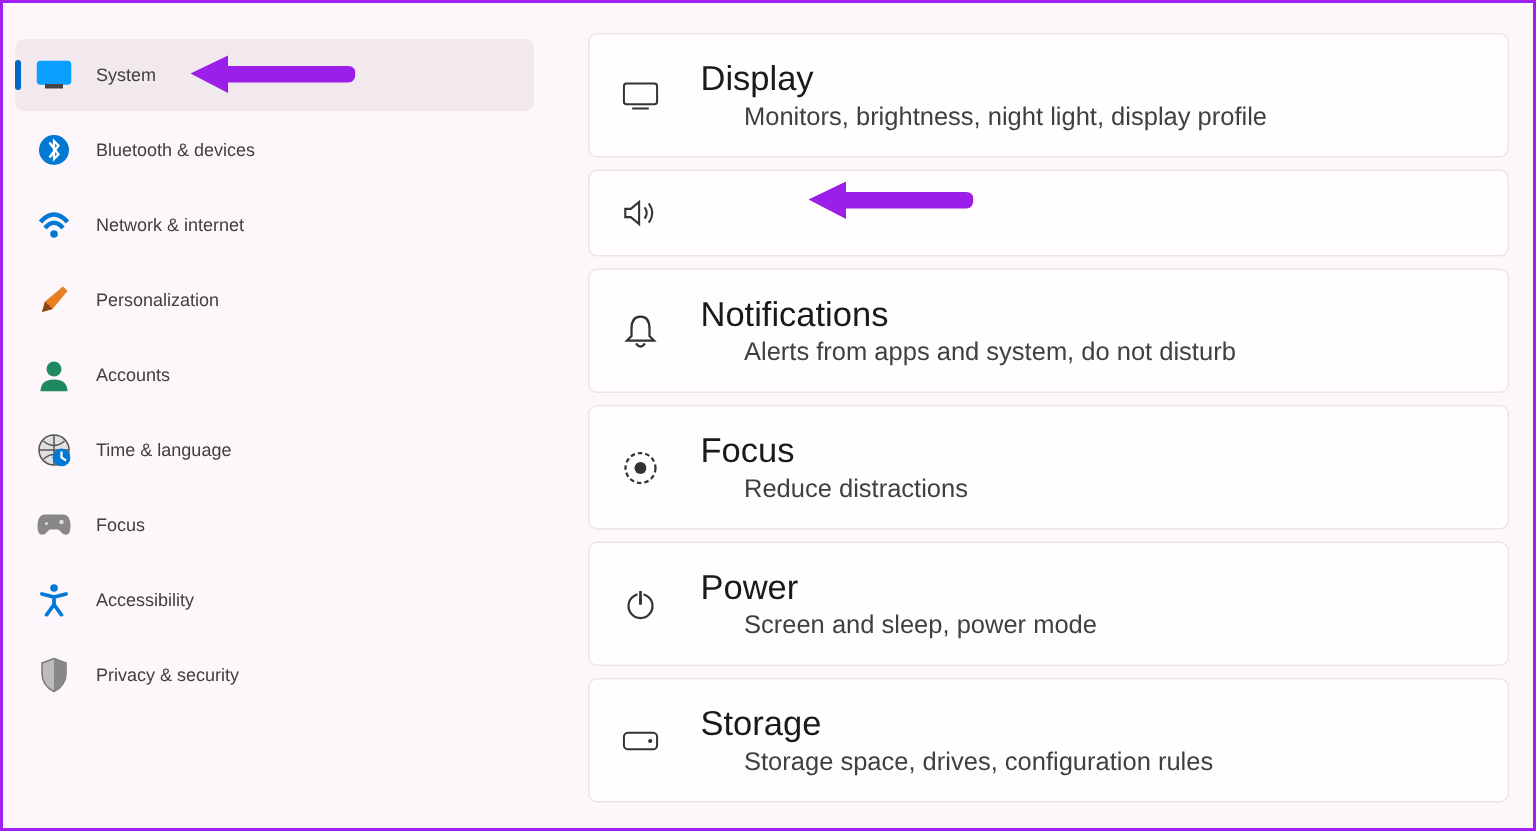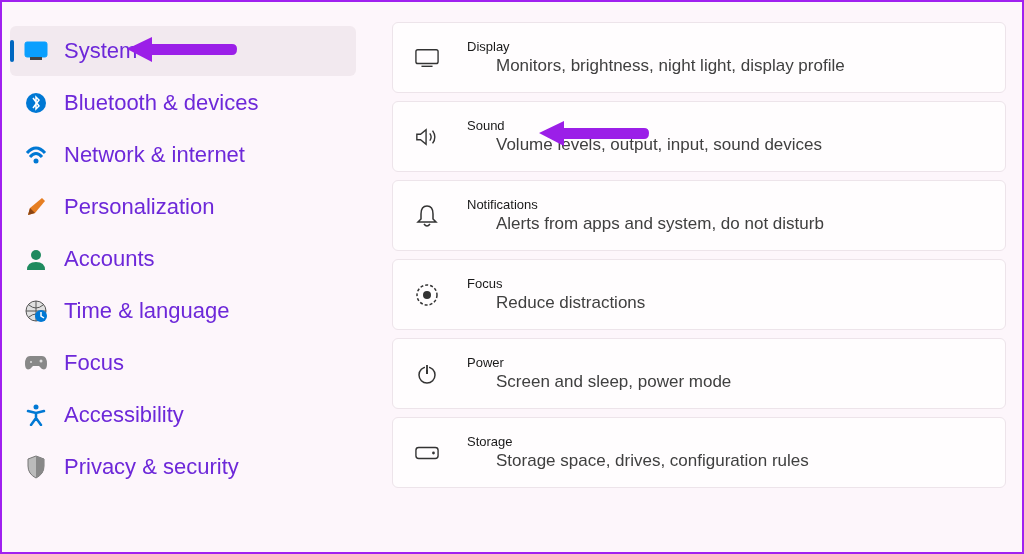--- a/index.html
+++ b/index.html
@@ -28,22 +28,22 @@
     flex-direction: column;
     gap: 2px;
   }
   .sidebar-item {
     display: flex;
     align-items: center;
     gap: 16px;
     padding: 12px 14px;
     border-radius: 6px;
     cursor: pointer;
-    font-size: 22px;
-    color: #6d28d9;
+    font-size: 12px;
+    color: #404040;
     position: relative;
   }
   .sidebar-item.active {
     background: #f2e9ef;
   }
   .sidebar-item.active::before {
     content: "";
     position: absolute;
     left: 0;
     top: 14px;
@@ -85,21 +85,21 @@
     align-items: center;
     justify-content: center;
     flex-shrink: 0;
   }
   .card-body {
     display: flex;
     flex-direction: column;
     gap: 2px;
   }
   .card-title {
-    font-size: 13px;
+    font-size: 23px;
     color: #1a1a1a;
   }
   .card-desc {
     font-size: 17px;
     color: #404040;
     margin-left: 29px;
   }
   .arrow {
     position: absolute;
     pointer-events: none;
@@ -227,24 +227,20 @@
     </div>
 
     <div class="card">
       <span class="icon">
         <svg width="26" height="22" viewBox="0 0 26 22">
           <path d="M2 8 H6 L12 3 V19 L6 14 H2 Z" fill="none" stroke="#333" stroke-width="1.5"></path>
           <path d="M16 7 Q19 11 16 15" fill="none" stroke="#333" stroke-width="1.5"></path>
           <path d="M19 4 Q24 11 19 18" fill="none" stroke="#333" stroke-width="1.5"></path>
         </svg>
       </span>
-      <div class="card-body">
-        <div class="card-title">Sound</div>
-        <div class="card-desc">Volume levels, output, input, sound devices</div>
-      </div>
     </div>
 
     <div class="card">
       <span class="icon">
         <svg width="22" height="24" viewBox="0 0 22 24">
           <path d="M11 2 Q17 2 17 10 V15 L20 18 H2 L5 15 V10 Q5 2 11 2 Z" fill="none" stroke="#333" stroke-width="1.5"></path>
           <path d="M8 20 Q11 24 14 20" fill="none" stroke="#333" stroke-width="1.5"></path>
         </svg>
       </span>
       <div class="card-body">

